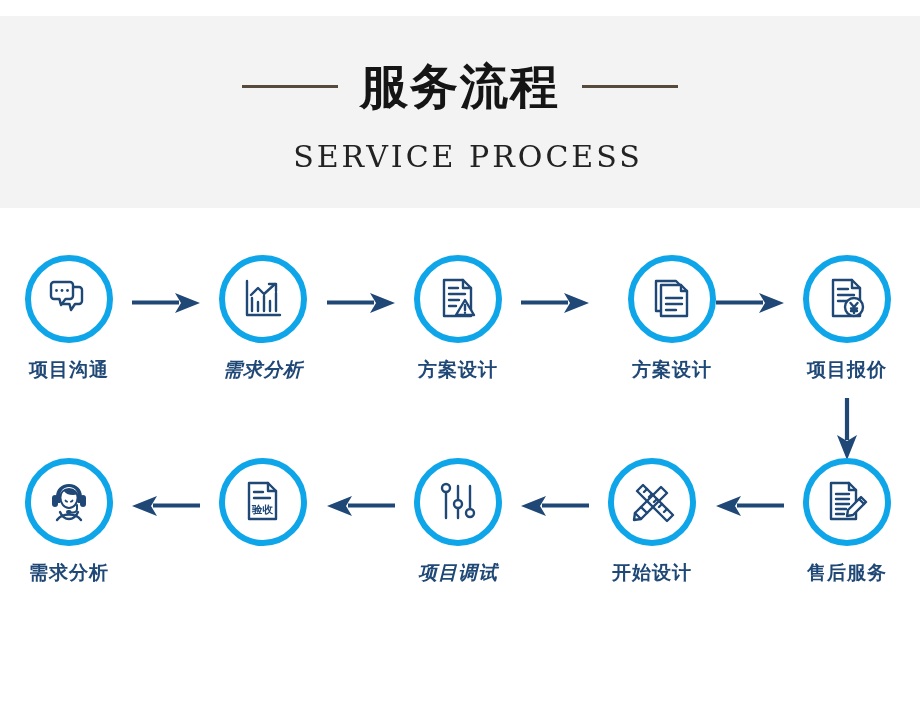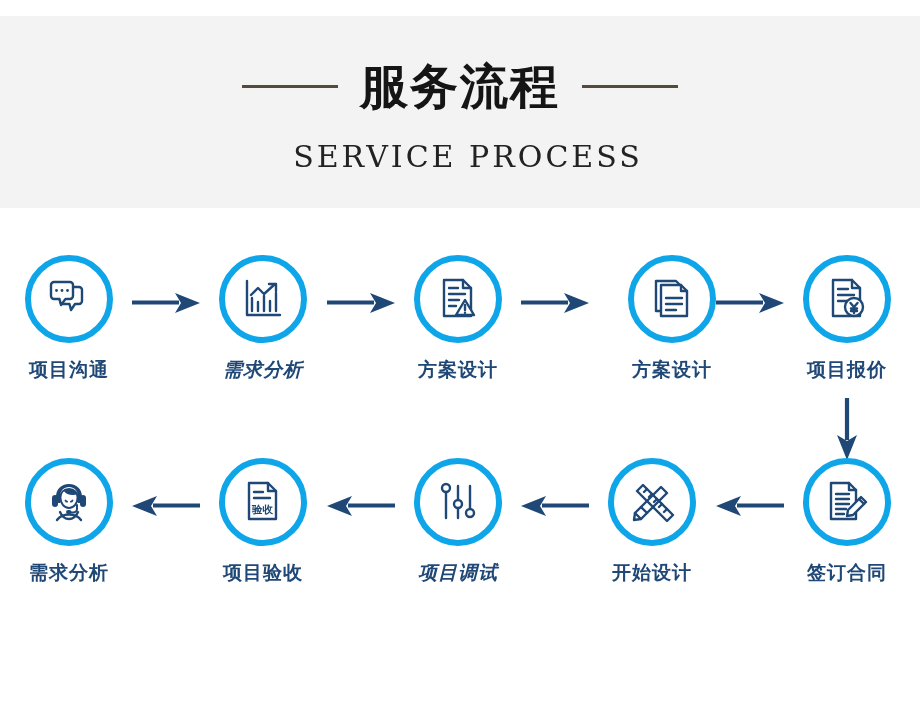--- a/index.html
+++ b/index.html
@@ -229,21 +229,21 @@
       <span>
         <svg width="50" height="50" viewBox="0 0 50 50" fill="none" stroke="#1f4876" stroke-width="2.4" stroke-linecap="round" stroke-linejoin="round">
           <path d="M9 6h18l7 7v29H9z"></path>
           <path d="M27 6v7h7"></path>
           <path d="M14 17h13M14 22h13M14 27h13M14 32h10M14 37h8"></path>
           <path d="M39 20l5 5-13 13-6 1 1-6z" fill="#ffffff"></path>
           <path d="M37 22l5 5"></path>
         </svg>
       </span>
     </div>
-    <div class="label">签订合同</div>
+    <div class="label">售后服务</div>
   </div>
 
   <div class="node" style="left:582px; top:250px;font-family:Liberation Mono, monospace;">
     <div class="circle">
       <span>
         <svg width="50" height="50" viewBox="0 0 50 50" fill="none" stroke="#1f4876" stroke-width="2.4" stroke-linecap="round" stroke-linejoin="round">
           <path d="M8 36l6-6 6 6-6 6z"></path>
           <path d="M14 30L34 10l6 6-20 20"></path>
           <path d="M8 36l-1 7 7-1"></path>
           <path d="M10 14l6-6 30 30-6 6z"></path>
@@ -275,21 +275,20 @@
     <div class="circle">
       <span>
         <svg width="50" height="50" viewBox="0 0 50 50" fill="none" stroke="#1f4876" stroke-width="2.4" stroke-linecap="round" stroke-linejoin="round">
           <path d="M11 6h19l8 8v28H11z"></path>
           <path d="M30 6v8h8"></path>
           <path d="M16 15h9M16 21h16"></path>
           <text x="24.5" y="36" font-family="DejaVu Sans, Liberation Sans, sans-serif" font-size="10.5" font-weight="700" fill="#1f4876" stroke="none" text-anchor="middle">验收</text>
         </svg>
       </span>
     </div>
-    <div class="label">项目验收</div>
   </div>
 
   <div class="node" style="left:-1px; top:250px;">
     <div class="circle">
       <span>
         <svg width="52" height="52" viewBox="0 0 52 52" fill="none">
           <path d="M26 8c-8 0-13 5.5-13 13v6h4v-6c0-6.4 4-10 9-10s9 3.6 9 10v6h4v-6c0-7.5-5-13-13-13z" fill="#1f4876"></path>
           <rect x="9" y="19" width="6" height="12" rx="3" fill="#1f4876"></rect>
           <rect x="37" y="19" width="6" height="12" rx="3" fill="#1f4876"></rect>
           <path d="M26 13c-5.2 0-8.6 3.4-8.6 8.6 0 5.6 3.6 10.4 8.6 10.4s8.6-4.8 8.6-10.4C34.6 16.4 31.2 13 26 13z" fill="#ffffff" stroke="#1f4876" stroke-width="2"></path>

